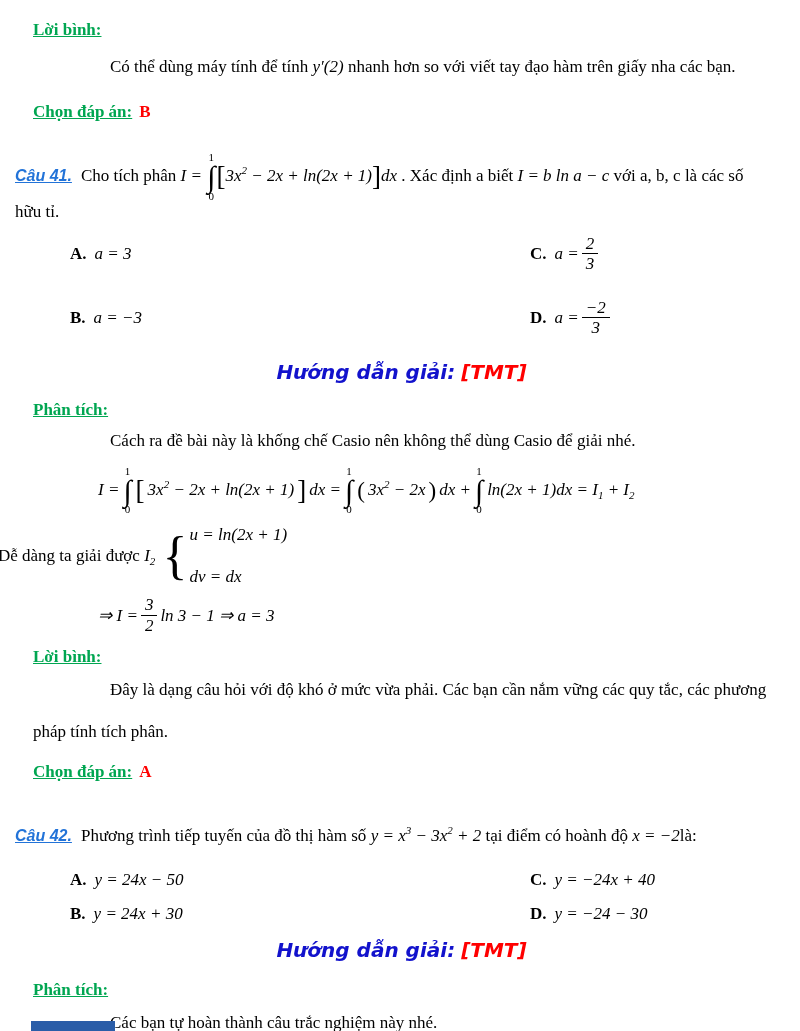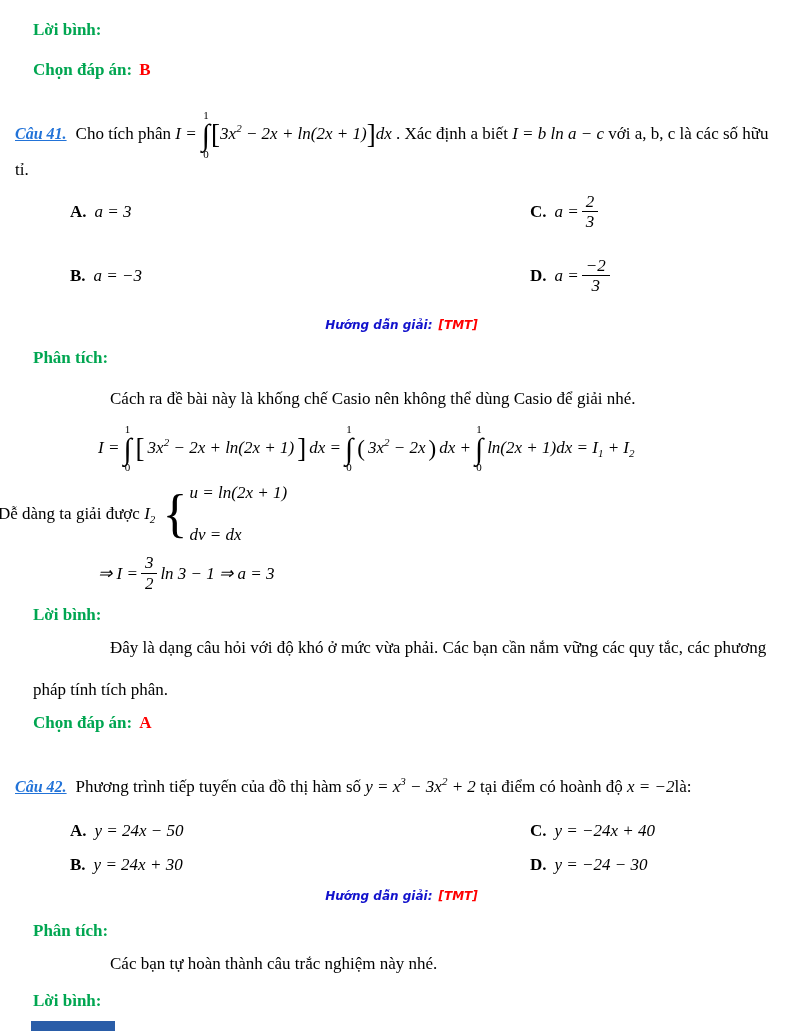--- a/index.html
+++ b/index.html
@@ -12,35 +12,35 @@
   }
   *{box-sizing:border-box;}
   html,body{margin:0;padding:0;background:#fff;}
   body{
     width:800px;height:1031px;overflow:hidden;
     font-family:"Liberation Serif", serif;
     font-size:17px;color:var(--ink);
   }
   .page{position:relative;width:800px;height:1031px;padding:12px 30px 0 33px;}
 
-  .h-green{color:var(--green);font-weight:700;}
+  .h-green{color:var(--green);font-weight:700;text-decoration:underline;}
   .heading{margin-top:8px;}
   .ans-letter{color:var(--red);font-weight:700;margin-left:7px;}
   .answer-line{margin-top:20px;}
 
   .para{margin:12px 0 0 0;text-indent:77px;line-height:42px;}
   .para.tight{line-height:30px;}
 
   .mi{font-style:italic;}
   sup{font-size:11px;line-height:0;}
   sub{font-size:11px;line-height:0;}
 
   .qnum{
     color:var(--qblue);font-weight:700;font-style:italic;text-decoration:underline;
-    font-family:Liberation Serif, serif;font-size:16px;margin-right:9px;
+    font-family:Liberation Sans, sans-serif;font-size:16px;margin-right:9px;
   }
   .question{margin-left:-18px;}
   .q41-line{margin-top:30px;}
   .q42-line{margin-top:44px;}
 
   .intwrap{
     display:inline-flex;flex-direction:column;align-items:center;
     vertical-align:middle;line-height:1;margin:0 1px;font-style:normal;
   }
   .int-lim{font-size:11px;line-height:1;}
@@ -64,21 +64,21 @@
   .q41-opts{margin-top:10px;}
   .q41-opts .opt-row{margin-bottom:20px;min-height:44px;}
   .q42-opts{margin-top:24px;}
   .q42-opts .opt-row{margin-bottom:14px;}
   .opt-cell-left{width:460px;display:flex;align-items:center;}
   .opt-cell-right{flex:1;display:flex;align-items:center;}
   .opt-label{font-weight:700;margin-right:8px;}
 
   .guide-line{
     text-align:center;font-family:"DejaVu Sans", sans-serif;
-    font-weight:700;font-style:italic;font-size:12px;margin-top:12px;
+    font-weight:700;font-style:italic;font-size:20px;margin-top:12px;
   }
   .guide-label{color:var(--gblue);}
   .guide-tag{color:var(--red);margin-left:6px;}
 
   .work{margin:10px 0 0 65px;}
   .work-l1{display:flex;align-items:center;flex-wrap:nowrap;gap:3px;}
   .work-l2{display:flex;align-items:center;margin-left:-35px;}
   .work-l3{display:flex;align-items:center;margin-top:8px;}
 
   .footer-bar{
@@ -86,20 +86,23 @@
     background:var(--barblue);
   }
 </style>
 </head>
 <body>
 
 <div class="page">
 
   <div class="h-green heading">Lời bình:</div>
 
+  <p class="para tight"><span>Có thể dùng máy tính để tính</span>
+    <span class="mi">y′(2)</span>
+    <span>nhanh hơn so với viết tay đạo hàm trên giấy nha các bạn.</span></p>
 
   <div class="answer-line">
     <span class="h-green">Chọn đáp án:</span><span class="ans-letter">B</span>
   </div>
 
   <div class="question q41-line">
     <span class="qnum">Câu 41.</span><span>Cho tích phân</span>
     <span class="mi">I =</span>
     <span class="intwrap">
         <span class="int-lim">1</span>
@@ -141,21 +144,21 @@
       </div>
     </div>
   </div>
 
   <div class="guide-line">
     <span class="guide-label">Hướng dẫn giải:</span><span class="guide-tag">[TMT]</span>
   </div>
 
   <div class="h-green heading" style="margin-top:16px">Phân tích:</div>
 
-  <p class="para tight" style="margin-top:16px">Cách ra đề bài này là khống chế Casio nên không thể dùng Casio để giải nhé.</p>
+  <p class="para tight" style="margin-top:6px">Cách ra đề bài này là khống chế Casio nên không thể dùng Casio để giải nhé.</p>
 
   <div class="work work-l1">
     <span class="mi">I =</span>
     <span class="intwrap">
         <span class="int-lim">1</span>
         <span class="int-glyph">∫</span>
         <span class="int-lim">0</span>
       </span>
       <span class="bigbr">[</span>
       <span class="mi"><span>3x</span><sup>2</sup><span> − 2x + ln(2x + 1)</span></span>
@@ -194,21 +197,21 @@
         <span class="num">3</span>
         <span class="den">2</span>
       </span>
       <span class="mi">ln 3 − 1 ⇒ a = 3</span>
   </div>
 
   <div class="h-green heading" style="margin-top:12px">Lời bình:</div>
 
   <p class="para" style="margin-top:2px">Đây là dạng câu hỏi với độ khó ở mức vừa phải. Các bạn cần nắm vững các quy tắc, các phương pháp tính tích phân.</p>
 
-  <div class="answer-line" style="margin-top:2px">
+  <div class="answer-line" style="margin-top:9px">
     <span class="h-green">Chọn đáp án:</span><span class="ans-letter">A</span>
   </div>
 
   <div class="question q42-line">
     <span class="qnum">Câu 42.</span><span>Phương trình tiếp tuyến của đồ thị hàm số</span>
     <span class="mi"><span>y = x</span><sup>3</sup><span> − 3x</span><sup>2</sup><span> + 2</span></span>
     <span>tại điểm có hoành độ</span>
     <span class="mi">x = −2</span><span>là:</span>
   </div>
 

